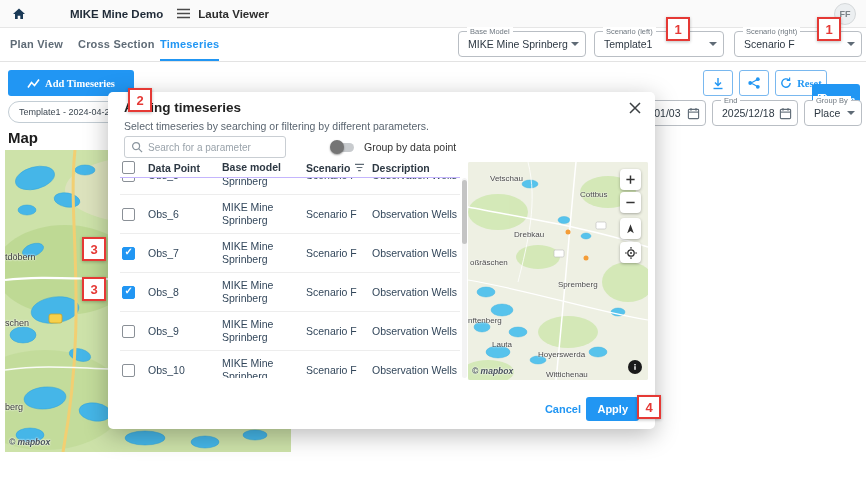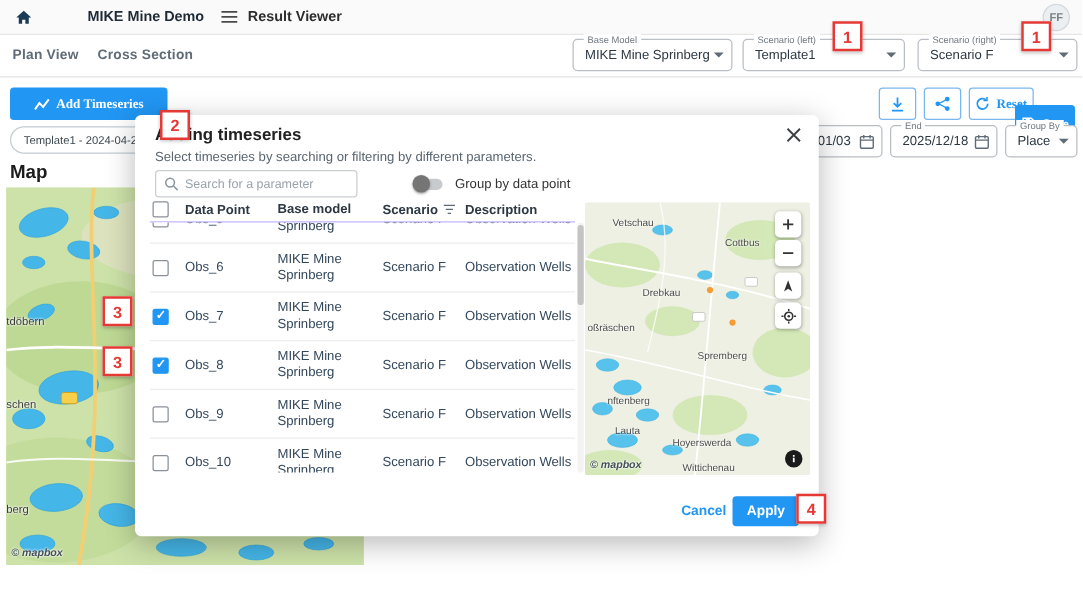--- a/index.html
+++ b/index.html
@@ -91,27 +91,28 @@
       <svg width="14" height="12" viewBox="0 0 14 12">
           <path d="M7 0.5L13 6H11v5H8.3V7.8H5.7V11H3V6H1z" fill="#1b3a57"></path>
         </svg>
     </span>
     <span class="app-title">MIKE Mine Demo</span>
     <span class="menu-btn">
       <svg width="13" height="11" viewBox="0 0 13 11">
           <path d="M0 1.5h13M0 5.5h13M0 9.5h13" stroke="#4a4a4a" stroke-width="1.4"></path>
         </svg>
     </span>
-    <span class="pg-title">Result Viewer</span>
+    <span class="pg-title">Lauta Viewer</span>
     <span class="avatar">FF</span>
   </header>
 
   <nav class="tabbar">
     <div class="tab" style="left:10px;">Plan View</div>
     <div class="tab" style="left:78px;">Cross Section</div>
+    <div class="tab active" style="left:160px;">Timeseries</div>
   </nav>
 
   <div class="outl" style="left:458px;top:31px;width:128px;">
     <span class="flabel">Base Model</span>
     <span class="sval">MIKE Mine Sprinberg</span>
     <span class="caret"></span>
   </div>
   <div class="outl" style="left:594px;top:31px;width:130px;">
     <span class="flabel">Scenario (left)</span>
     <span class="sval">Template1</span>
@@ -357,21 +358,21 @@
         <circle cx="100" cy="70" r="2.5" fill="#f49d37"></circle>
         <circle cx="118" cy="96" r="2.5" fill="#f49d37"></circle>
         <rect x="86" y="88" width="10" height="7" rx="1.5" fill="#fff" stroke="#bbb" stroke-width="0.6"></rect>
         <rect x="128" y="60" width="10" height="7" rx="1.5" fill="#fff" stroke="#bbb" stroke-width="0.6"></rect>
       </svg>
       <span class="mm-label" style="left:22px;top:12px;">Vetschau</span>
       <span class="mm-label" style="left:112px;top:28px;">Cottbus</span>
       <span class="mm-label" style="left:46px;top:68px;">Drebkau</span>
       <span class="mm-label" style="left:2px;top:96px;">oßräschen</span>
       <span class="mm-label" style="left:90px;top:118px;">Spremberg</span>
-      <span class="mm-label" style="left:18px;top:154px;">nftenberg</span>
+      <span class="mm-label" style="left:0;top:154px;">nftenberg</span>
       <span class="mm-label" style="left:24px;top:178px;">Lauta</span>
       <span class="mm-label" style="left:70px;top:188px;">Hoyerswerda</span>
       <span class="mm-label" style="left:78px;top:208px;">Wittichenau</span>
 
       <span class="mm-btn" style="top:7px;">
         <svg width="11" height="11" viewBox="0 0 12 12">
             <path d="M6 1.5v9M1.5 6h9" stroke="#333" stroke-width="1.6"></path>
           </svg>
       </span>
       <span class="mm-btn" style="top:30px;">

